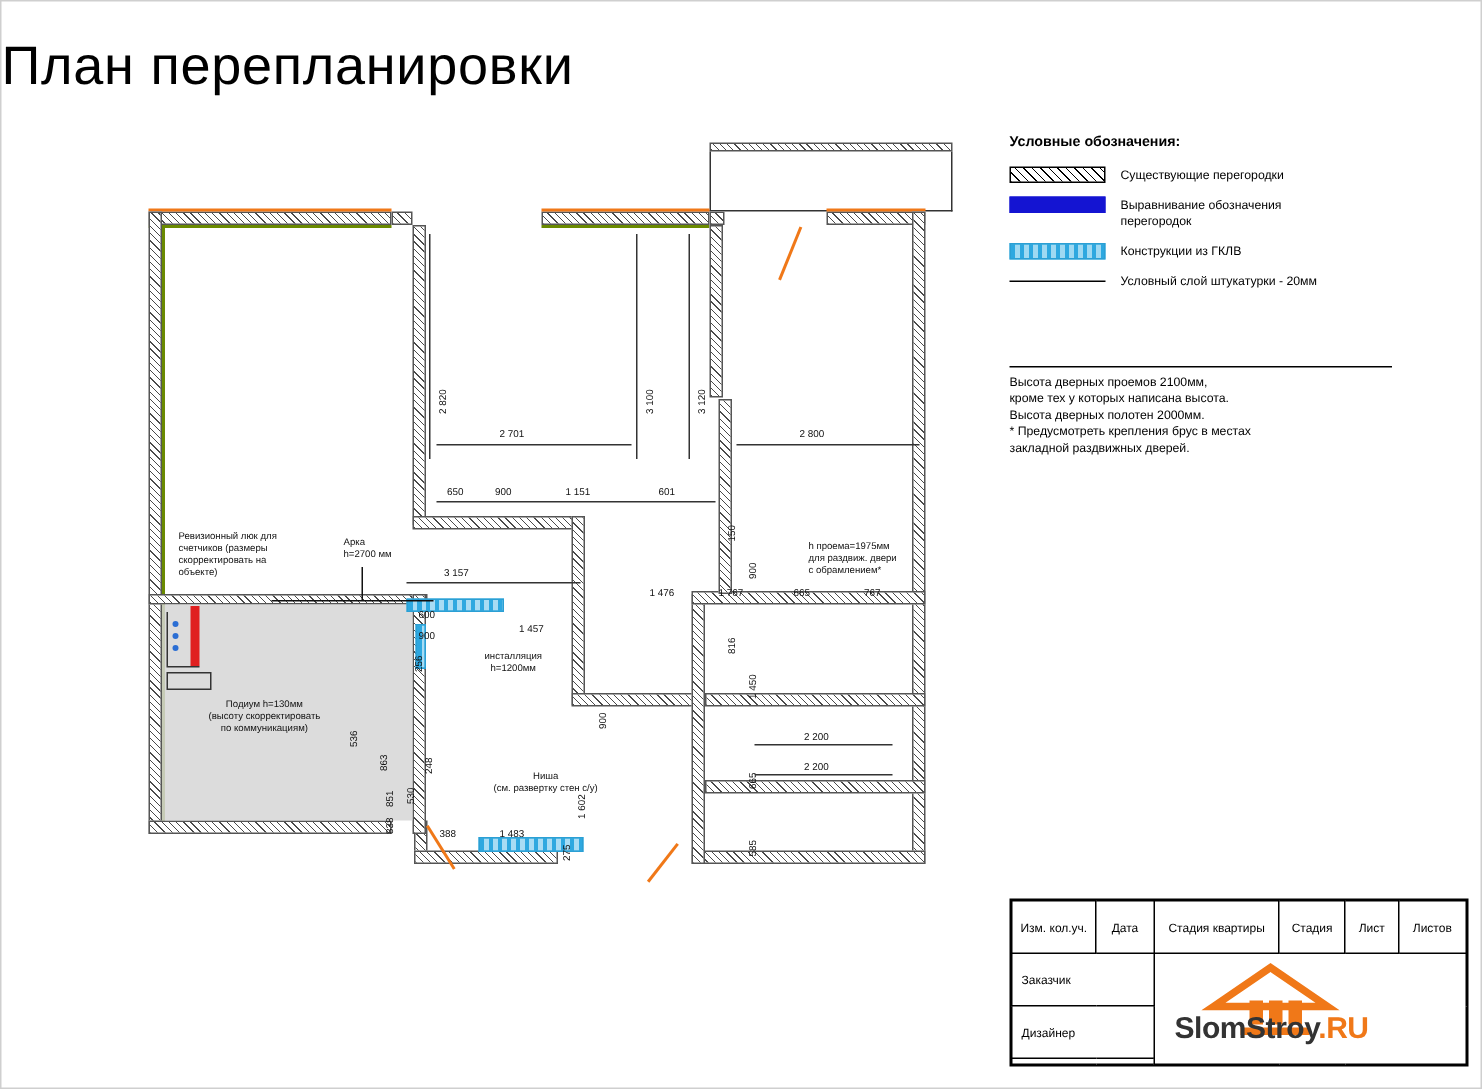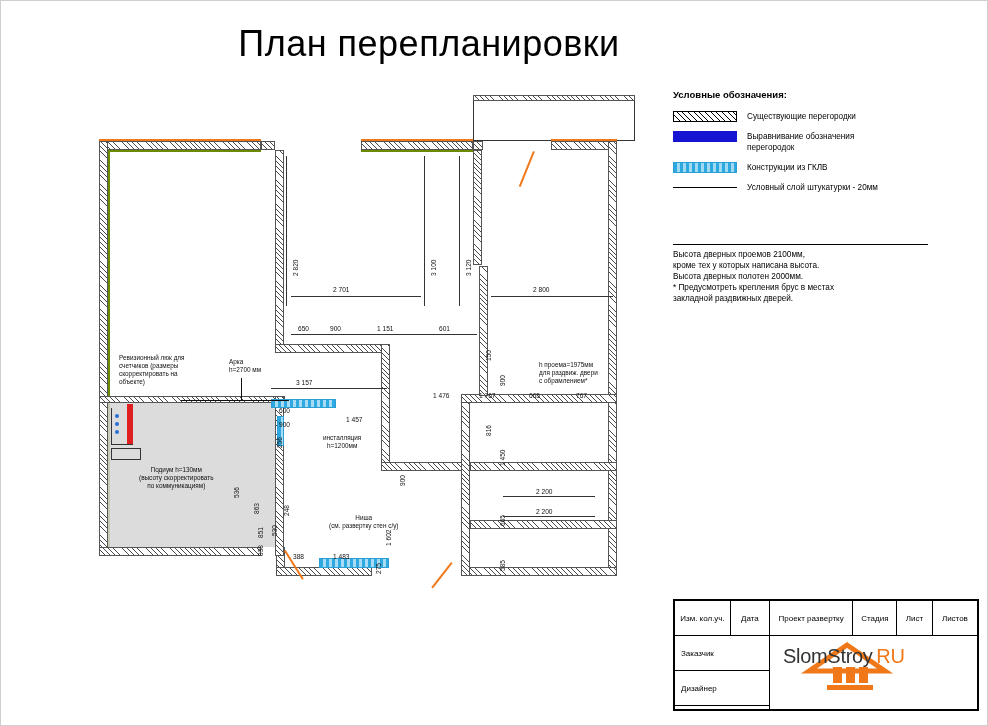--- a/index.html
+++ b/index.html
@@ -11,21 +11,21 @@
     position:relative;
     overflow:hidden;
   }
   .sheet{
     position:absolute;left:0;top:0;width:988px;height:726px;
     border:1px solid #cfcfcf;
     box-sizing:border-box;
   }
   .title{
     position:absolute;left:0;top:22px;width:856px;
-    text-align:center;
+    text-align:left;
     font-size:36px;
     font-weight:400;
     letter-spacing:.5px;
   }
 
   
   .legend{position:absolute;left:672px;top:88px;width:250px;}
   .legend-title{font-size:9.5px;font-weight:bold;margin-bottom:11px;}
   .legend-row{display:flex;align-items:flex-start;margin-bottom:9px;}
   .legend-swatch{width:64px;height:11px;flex:0 0 64px;margin-right:10px;border:1px solid #000;box-sizing:border-box;}
@@ -67,21 +67,21 @@
   .lbl{position:absolute;font-size:6.4px;color:#111;line-height:1.25;white-space:nowrap;}
   .lbl.c{text-align:center;}
   .leader{position:absolute;background:#111;}
 
   
   .stamp{position:absolute;left:672px;top:598px;width:306px;height:112px;border:1px solid #000;box-sizing:border-box;}
   .stamp table{border-collapse:collapse;width:100%;height:100%;font-size:8px;}
   .stamp td{border:1px solid #000;text-align:center;padding:0 2px;}
   .stamp td.l{text-align:left;padding-left:6px;}
   .logo{position:absolute;left:748px;top:640px;width:224px;height:62px;}
-  .logo-text{position:absolute;left:782px;top:644px;font-size:20px;font-weight:normal;letter-spacing:-.3px;text-align:center;}
+  .logo-text{position:absolute;left:782px;top:674px;font-size:20px;font-weight:bold;letter-spacing:-.3px;text-align:center;}
   .logo-text .a{color:#f07818;}
   .logo-text .b{color:#333;}
 </style>
 </head>
 <body>
 
 <div class="sheet">
 
   <div class="title">План перепланировки</div>
 
@@ -258,21 +258,21 @@
 для раздвиж. двери
 с обрамлением*</div>
   </div>
 
   <div class="stamp">
     <table>
       <tbody>
           <tr>
         <td style="width:58px">Изм. кол.уч.</td>
         <td style="width:38px">Дата</td>
-        <td style="width:90px">Проект развертку</td>
+        <td style="width:90px">Стадия квартиры</td>
         <td style="width:42px">Стадия</td>
         <td style="width:34px">Лист</td>
         <td style="width:44px">Листов</td>
       </tr>
       <tr>
         <td class="l" colspan="2">Заказчик</td>
         <td rowspan="3" colspan="4"></td>
       </tr>
       <tr>
         <td class="l" colspan="2">Дизайнер</td>

